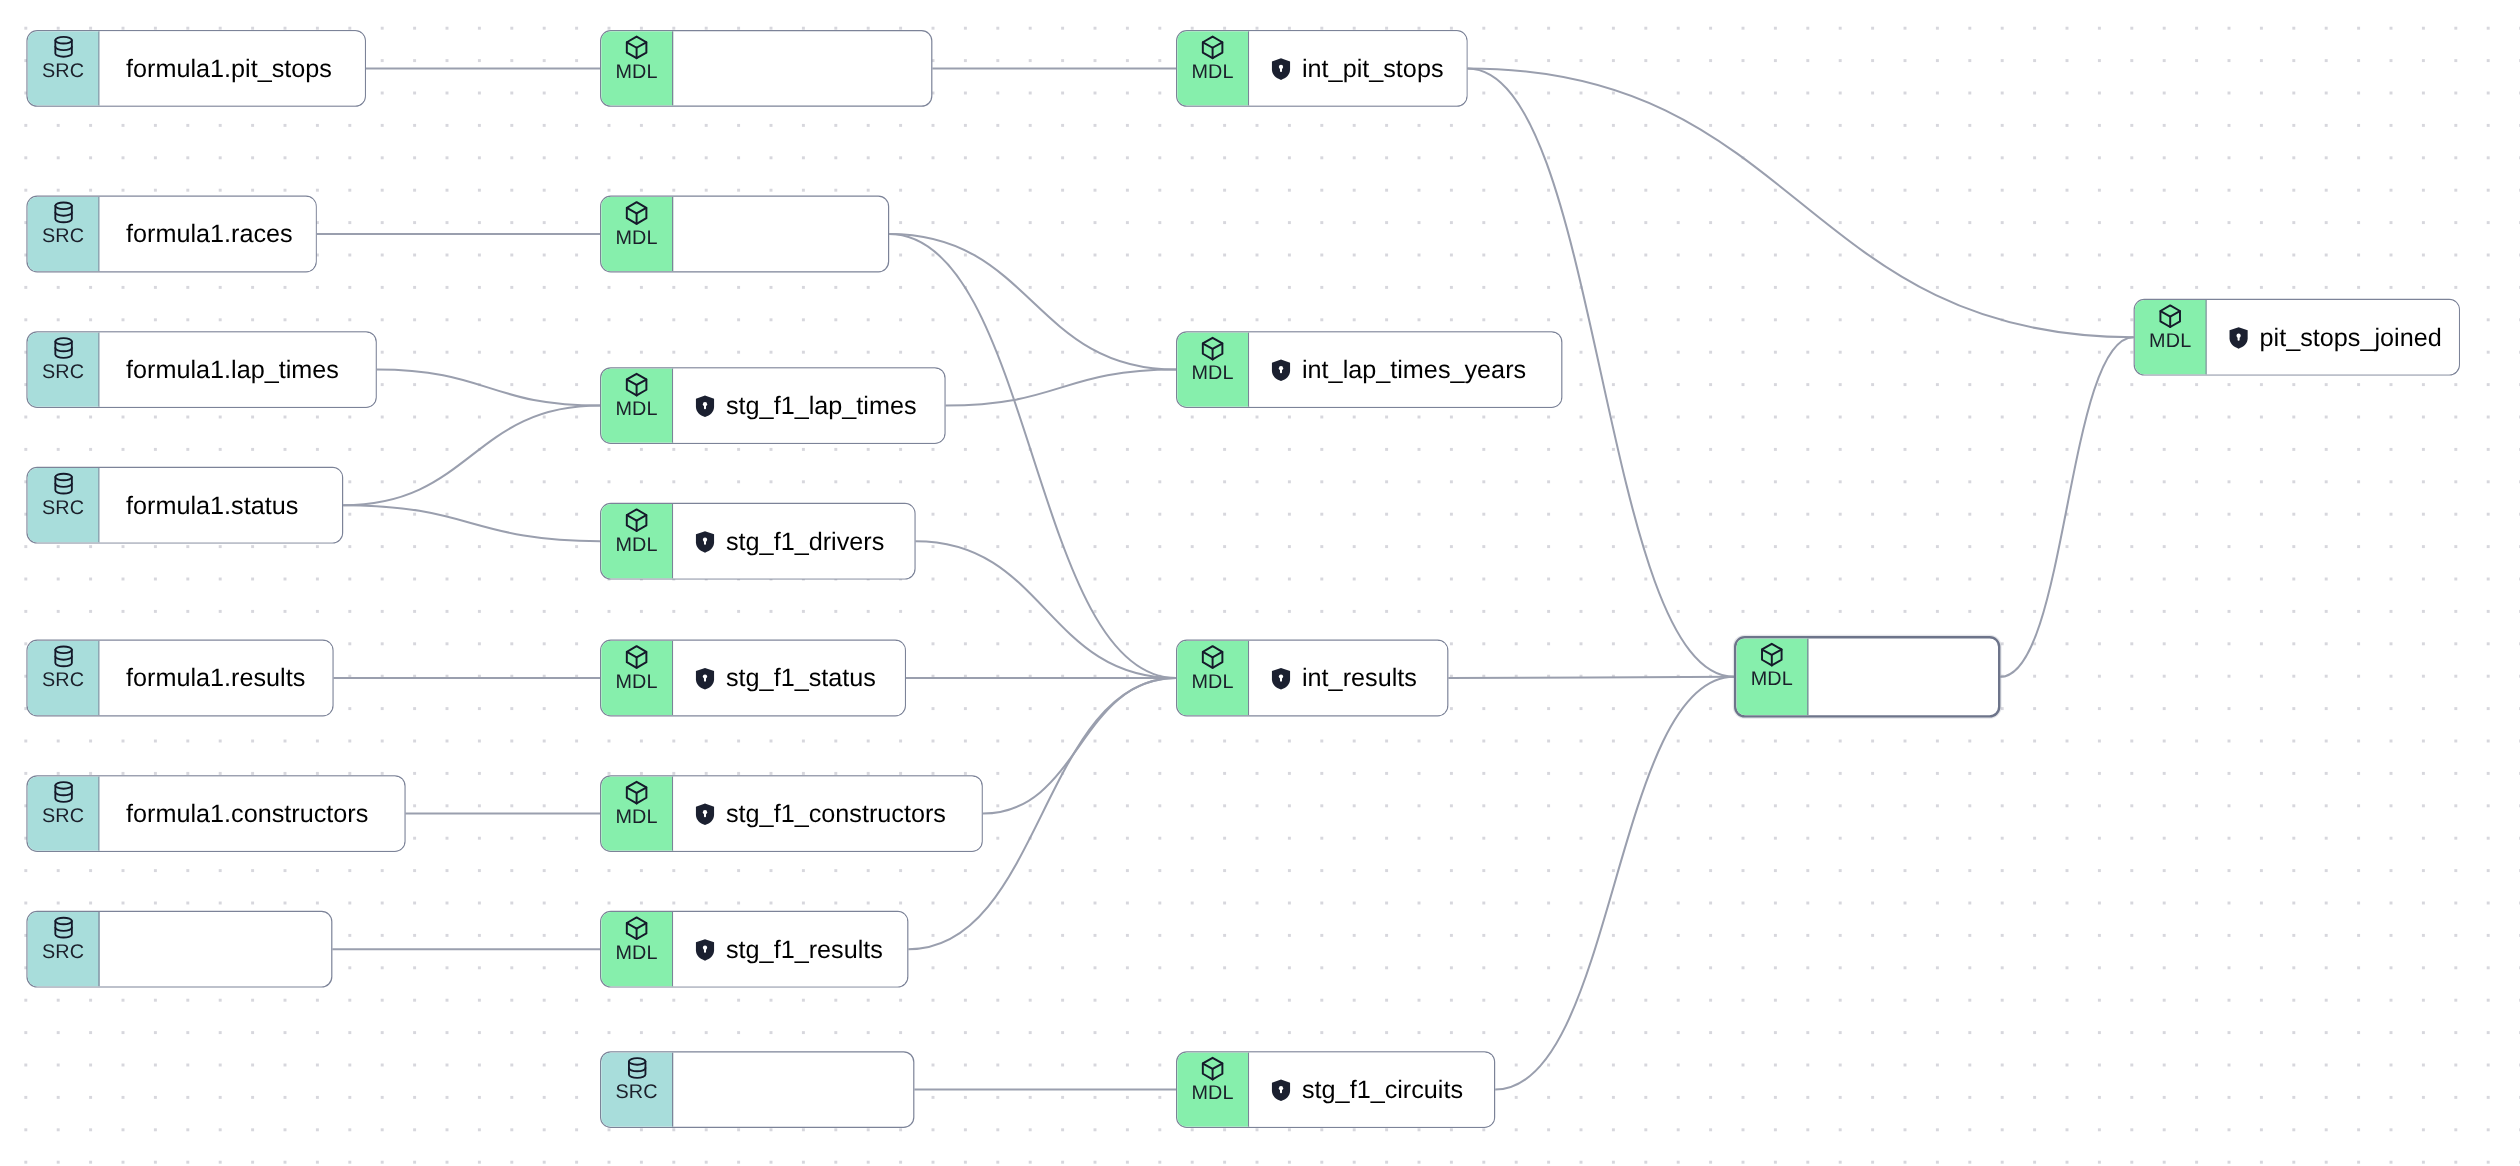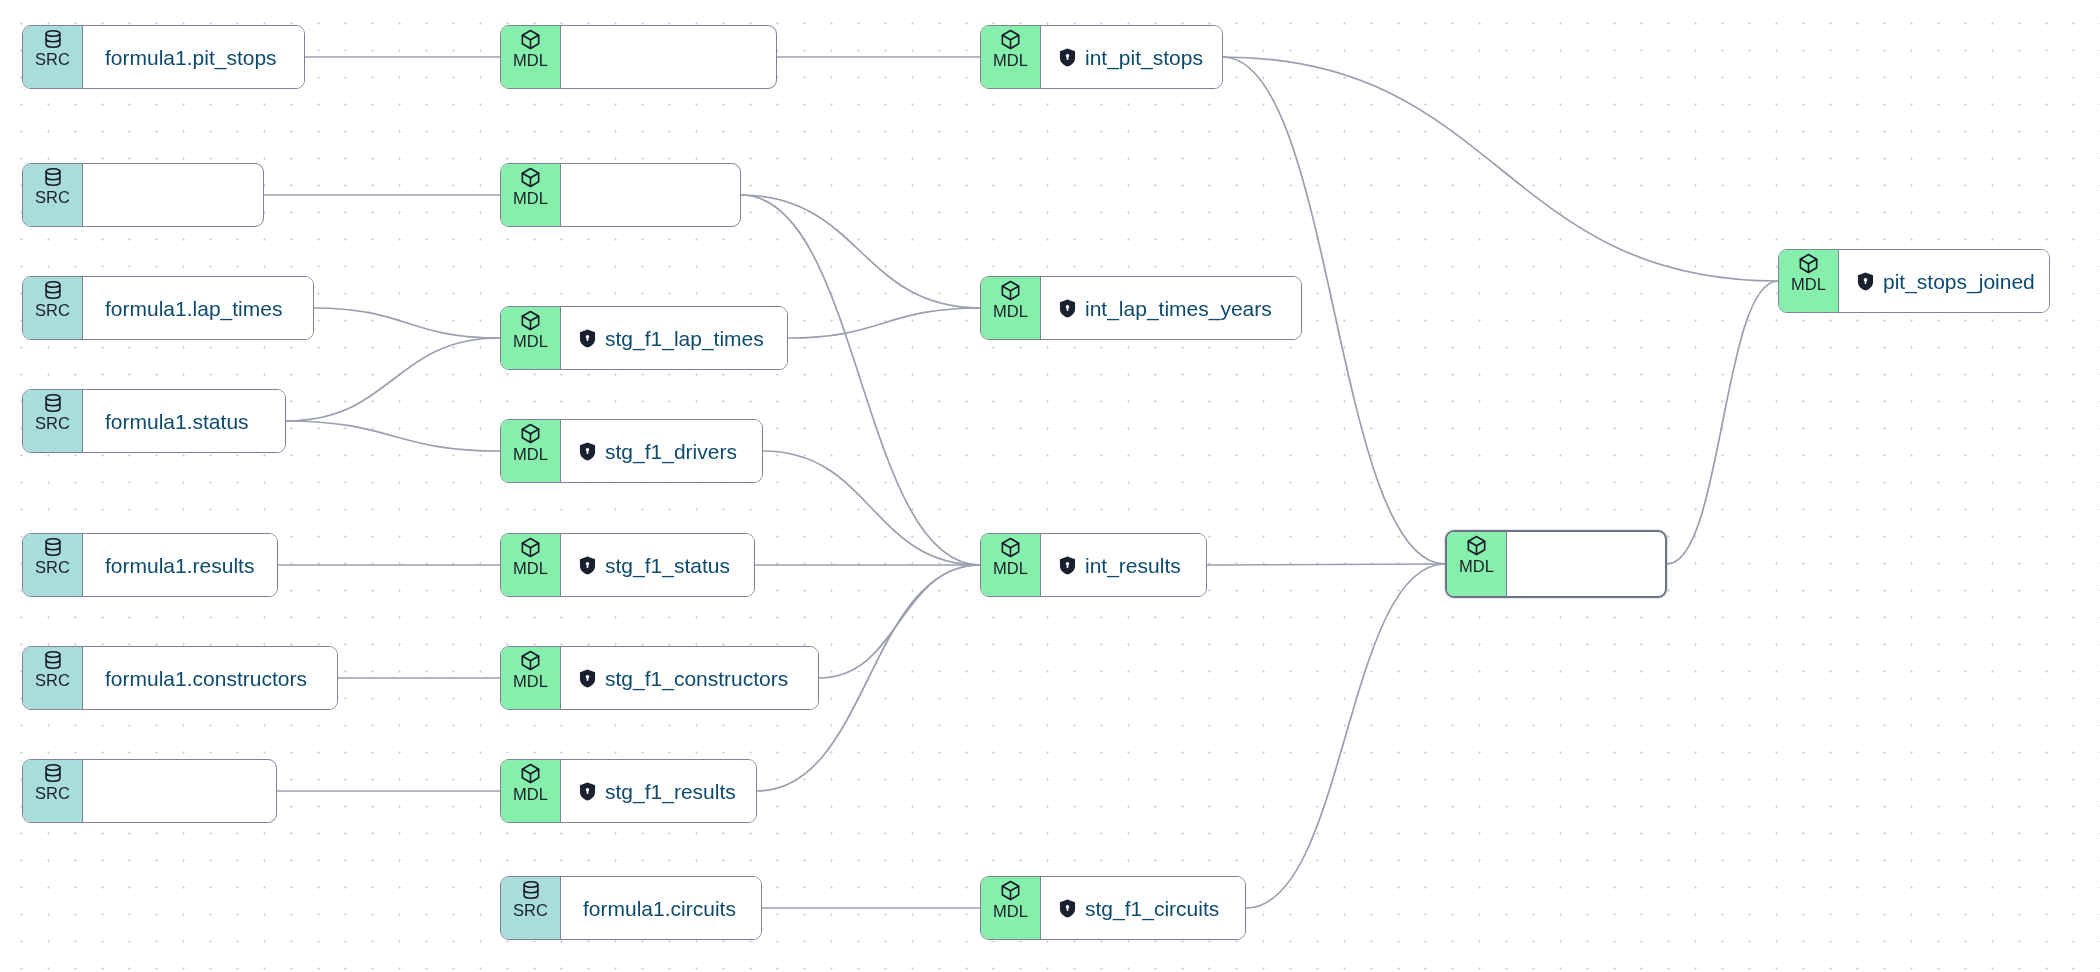--- a/index.html
+++ b/index.html
@@ -81,21 +81,21 @@
     display: flex;
     align-items: center;
     gap: 9px;
     padding: 0 20px 0 18px;
     background: #ffffff;
     white-space: nowrap;
   }
   .shield-icon { display: block; line-height: 0; flex: 0 0 auto; }
   .node-label {
     font-size: 21px;
-    color: #0c4a6e;
+    color: #000000;
     font-family: "Liberation Sans", sans-serif;
     line-height: 1;
   }
   .node.src-node .body { padding-left: 22px; }
   .node.src-node .node-label { font-size: 21px; }
 </style>
 </head>
 <body>
 
 <div id="canvas">
@@ -139,20 +139,23 @@
       </div>
       <div class="node src-node" style="left: 22px; top: 163px; width: 242px;">
         <div class="badge src">
           <span class="badge-icon"><svg width="22" height="22" viewBox="0 0 24 24" fill="none" stroke="#15192a" stroke-width="1.7" stroke-linecap="round" stroke-linejoin="round">
               <ellipse cx="12" cy="6" rx="7.5" ry="3"></ellipse>
               <path d="M4.5 6v6c0 1.66 3.36 3 7.5 3s7.5-1.34 7.5-3V6"></path>
               <path d="M4.5 12v6c0 1.66 3.36 3 7.5 3s7.5-1.34 7.5-3v-6"></path>
             </svg></span>
           <span class="badge-label">SRC</span>
         </div>
+        <div class="body">
+          <span class="node-label">formula1.races</span>
+        </div>
       </div>
       <div class="node src-node" style="left: 22px; top: 276px; width: 292px;">
         <div class="badge src">
           <span class="badge-icon"><svg width="22" height="22" viewBox="0 0 24 24" fill="none" stroke="#15192a" stroke-width="1.7" stroke-linecap="round" stroke-linejoin="round">
               <ellipse cx="12" cy="6" rx="7.5" ry="3"></ellipse>
               <path d="M4.5 6v6c0 1.66 3.36 3 7.5 3s7.5-1.34 7.5-3V6"></path>
               <path d="M4.5 12v6c0 1.66 3.36 3 7.5 3s7.5-1.34 7.5-3v-6"></path>
             </svg></span>
           <span class="badge-label">SRC</span>
         </div>
@@ -210,23 +213,20 @@
         </div>
       </div>
       <div class="node src-node" style="left: 500px; top: 876px; width: 262px;">
         <div class="badge src">
           <span class="badge-icon"><svg width="22" height="22" viewBox="0 0 24 24" fill="none" stroke="#15192a" stroke-width="1.7" stroke-linecap="round" stroke-linejoin="round">
               <ellipse cx="12" cy="6" rx="7.5" ry="3"></ellipse>
               <path d="M4.5 6v6c0 1.66 3.36 3 7.5 3s7.5-1.34 7.5-3V6"></path>
               <path d="M4.5 12v6c0 1.66 3.36 3 7.5 3s7.5-1.34 7.5-3v-6"></path>
             </svg></span>
           <span class="badge-label">SRC</span>
-        </div>
-        <div class="body">
-          <span class="node-label">formula1.circuits</span>
         </div>
       </div>
       <div class="node" style="left: 500px; top: 25px; width: 277px;">
         <div class="badge mdl">
           <span class="badge-icon"><svg width="23" height="23" viewBox="0 0 24 24" fill="none" stroke="#15192a" stroke-width="1.7" stroke-linecap="round" stroke-linejoin="round">
               <path d="M20.5 7.5L12 2.6 3.5 7.5v9L12 21.4l8.5-4.9v-9z"></path>
               <path d="M3.6 7.6L12 12.3l8.4-4.7"></path>
               <path d="M12 12.3V21.4"></path>
             </svg></span>
           <span class="badge-label">MDL</span>

